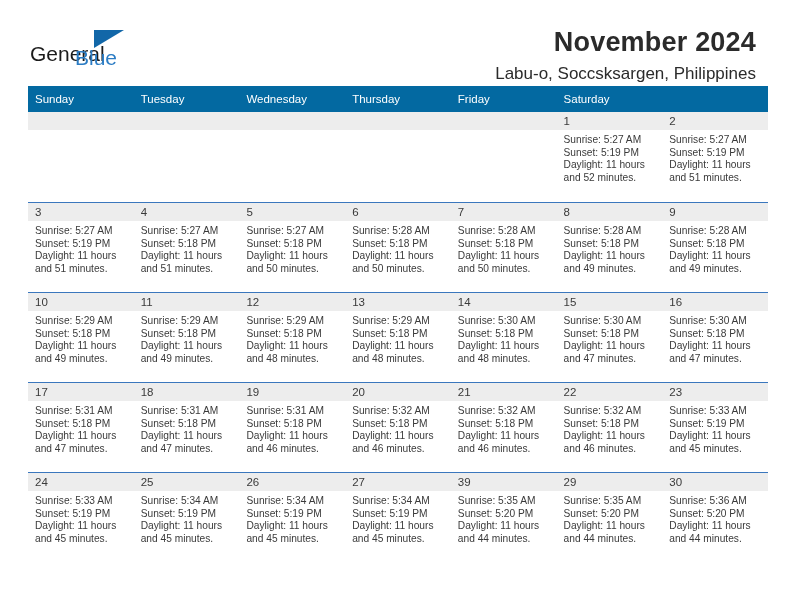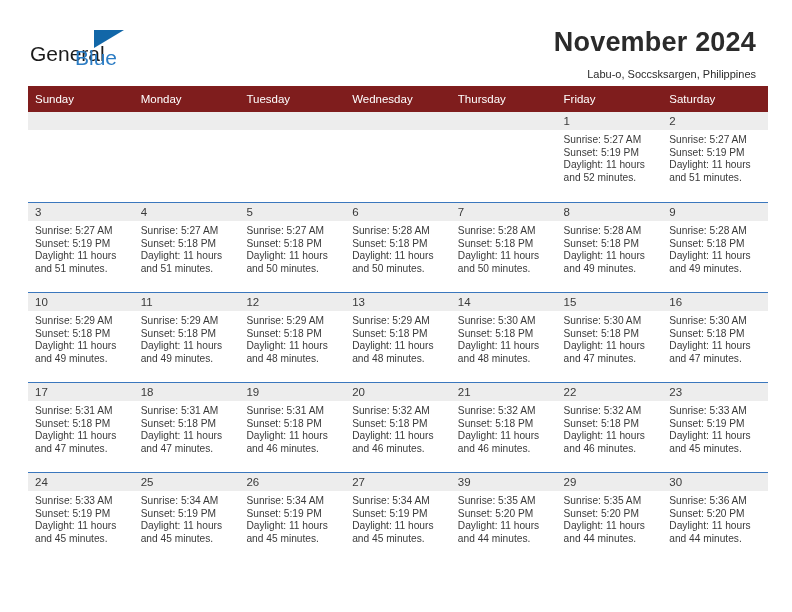--- a/index.html
+++ b/index.html
@@ -72,37 +72,37 @@
     padding-top: 0px;
   }
   .month-title {
     font-size: 27px;
     font-weight: 700;
     color: #2b2b2b;
     line-height: 32px;
     letter-spacing: 0.2px;
   }
   .location-title {
-    font-size: 11px;
+    font-size: 17px;
     font-weight: 400;
     color: #2b2b2b;
     line-height: 20px;
     margin-top: 6px;
   }
 
   
   .calendar {
     margin: 10px 24px 0 28px;
     width: 740px;
   }
 
   .weekdays {
     display: grid;
     grid-template-columns: repeat(7, 1fr);
-    background: #7f1d1d;
+    background: #0369a1;
   }
   .weekday {
     color: #ffffff;
     font-size: 11.5px;
     padding: 6px 0 6px 7px;
     line-height: 14px;
     white-space: nowrap;
   }
 
   .week {
@@ -155,21 +155,20 @@
     <div class="titles">
       <div class="month-title">November 2024</div>
       <div class="location-title">Labu-o, Soccsksargen, Philippines</div>
     </div>
 
   </div>
 
   <div class="calendar">
     <div class="weekdays" id="weekday-row">
         <div class="weekday">Sunday</div>
-        <div class="weekday">Monday</div>
         <div class="weekday">Tuesday</div>
         <div class="weekday">Wednesday</div>
         <div class="weekday">Thursday</div>
         <div class="weekday">Friday</div>
         <div class="weekday">Saturday</div>
       </div>
     <div id="weeks-container">
         <div class="week first">
           <div class="day empty">
             <div class="day-num-band"></div>

